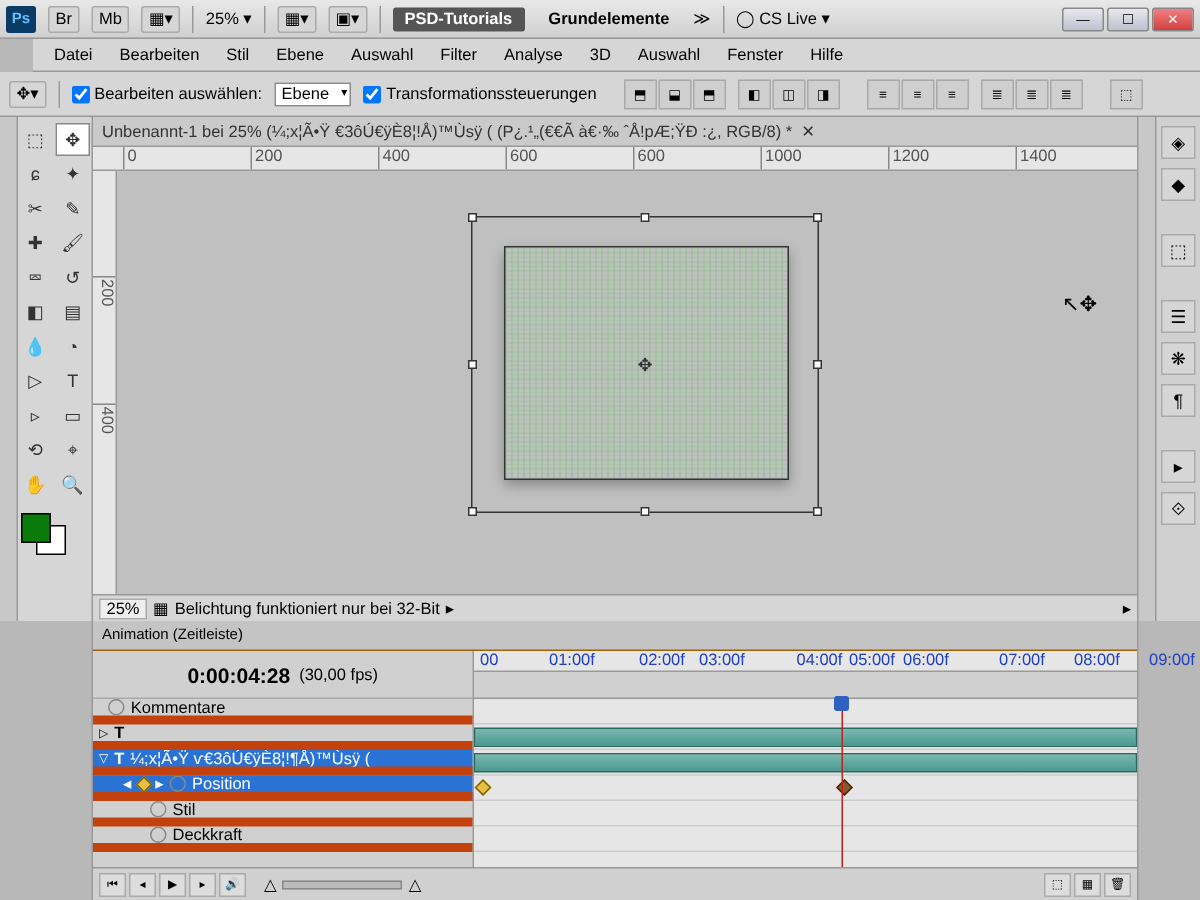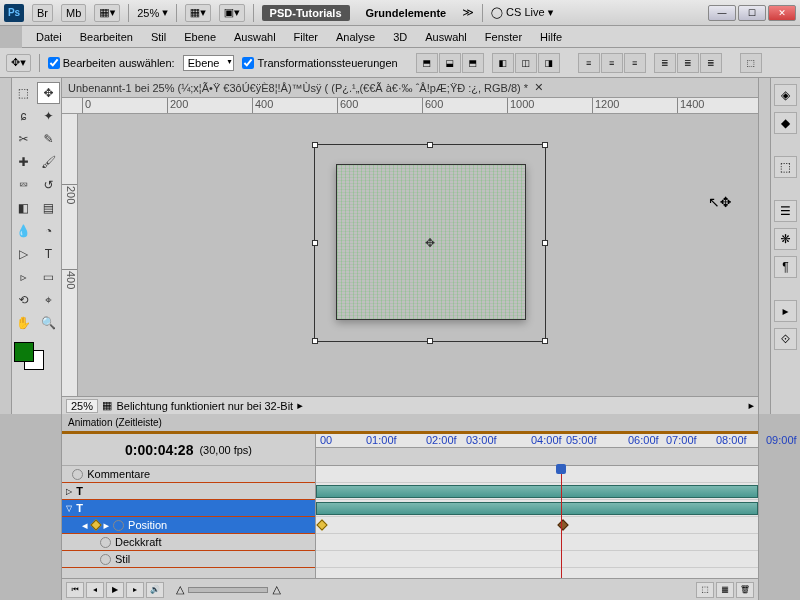--- a/index.html
+++ b/index.html
@@ -56,26 +56,26 @@
 .statusbar .fld { background: #eee; border: 1px solid #aaa; padding: 0 4px; }
 
 .rpanel-collapse { width: 12px; background: #c8c8c8; border-left: 1px solid #999; }
 .rpanel { width: 30px; background: #d0d0d0; border-left: 1px solid #999; display: flex; flex-direction: column; gap: 6px; padding: 6px 3px; }
 .ricon { height: 22px; background: #d6d6d6; border: 1px solid #aaa; display: flex; align-items: center; justify-content: center; font-size: 12px; }
 .rgap { height: 10px; }
 
 .anim-area { height: 186px; display: flex; }
 .anim-left-pad { width: 62px; background: #b8b8b8; border-right: 1px solid #999; }
 .anim-main { flex: 1; display: flex; flex-direction: column; background: #d0d0d0; }
-.anim-tab { height: 20px; background: #c4c4c4; border-bottom: 3px solid #a16207; display: flex; align-items: center; padding: 0 6px; font-size: 10px; }
+.anim-tab { height: 20px; background: #c4c4c4; border-bottom: 1px solid #a16207; display: flex; align-items: center; padding: 0 6px; font-size: 10px; }
 .anim-body { flex: 1; display: flex; }
 .anim-tracks { width: 254px; background: #d0d0d0; border-right: 1px solid #999; display: flex; flex-direction: column; }
 .time-hdr { height: 32px; display: flex; align-items: center; justify-content: center; gap: 6px; border-bottom: 1px solid #aaa; }
 .time-hdr .cur { font-weight: bold; font-size: 14px; }
-.track { height: 17px; display: flex; align-items: center; gap: 4px; padding: 0 4px; border-bottom: 1px solid #c2410c; font-size: 10px; overflow: hidden; white-space: nowrap; }
+.track { height: 17px; display: flex; align-items: center; gap: 4px; padding: 0 4px; border-bottom: 6px solid #c2410c; font-size: 10px; overflow: hidden; white-space: nowrap; }
 .track.selected { background: #2a72d4; color: #fff; }
 .tri { font-size: 8px; }
 .stopw { width: 11px; height: 11px; border: 1px solid #888; border-radius: 50%; display: inline-block; }
 .diamond { width: 8px; height: 8px; background: #e6c040; border: 1px solid #806000; transform: rotate(45deg); display: inline-block; }
 .anim-tl { flex: 1; display: flex; flex-direction: column; background: #e6e6e6; position: relative; }
 .tl-ruler { height: 14px; background: #e6e6e6; border-bottom: 1px solid #999; display: flex; font-size: 9px; color: #2040c0; position: relative; }
 .tl-ruler span { position: absolute; }
 .tl-zoom { height: 18px; background: #d0d0d0; border-bottom: 1px solid #999; }
 .tl-rows { flex: 1; position: relative; }
 .tl-row { height: 17px; border-bottom: 1px solid #ccc; position: relative; }
@@ -271,46 +271,47 @@
             <span class="stopw"></span>
           <span>Kommentare</span>
         </div>
         <div class="track">
           <span class="tri">▷</span>
             <span style="font-weight:bold">T</span>
         </div>
         <div class="track selected">
           <span class="tri">▽</span>
             <span style="font-weight:bold">T</span>
+          <span>¼;x¦Ã•Ÿ ѵ€3ôÚ€ÿÈ8¦!¶Å)™Ùsÿ    (</span>
         </div>
         <div class="track selected" style="padding-left:20px">
           <span>◂</span>
           <span class="diamond"></span>
           <span>▸</span>
           <span class="stopw"></span>
           <span>Position</span>
         </div>
         <div class="track" style="padding-left:38px">
           <span class="stopw"></span>
-          <span>Deckkraft</span>
+          <span>Stil</span>
         </div>
         <div class="track" style="padding-left:38px">
           <span class="stopw"></span>
-          <span>Stil</span>
+          <span>Deckkraft</span>
         </div>
       </div>
       <div class="anim-tl">
         <div class="tl-ruler">
           <span style="left:4px">00</span>
           <span style="left:50px">01:00f</span>
           <span style="left:110px">02:00f</span>
           <span style="left:150px">03:00f</span>
           <span style="left:215px">04:00f</span>
           <span style="left:250px">05:00f</span>
-          <span style="left:312px">06:00f</span>
+          <span style="left:286px">06:00f</span>
           <span style="left:350px">07:00f</span>
           <span style="left:400px">08:00f</span>
           <span style="left:450px">09:00f</span>
 
         </div>
         <div class="tl-zoom"></div>
         <div class="tl-rows">
           <div class="tl-row"></div>
           <div class="tl-row">
               <div class="tl-bar"></div>

